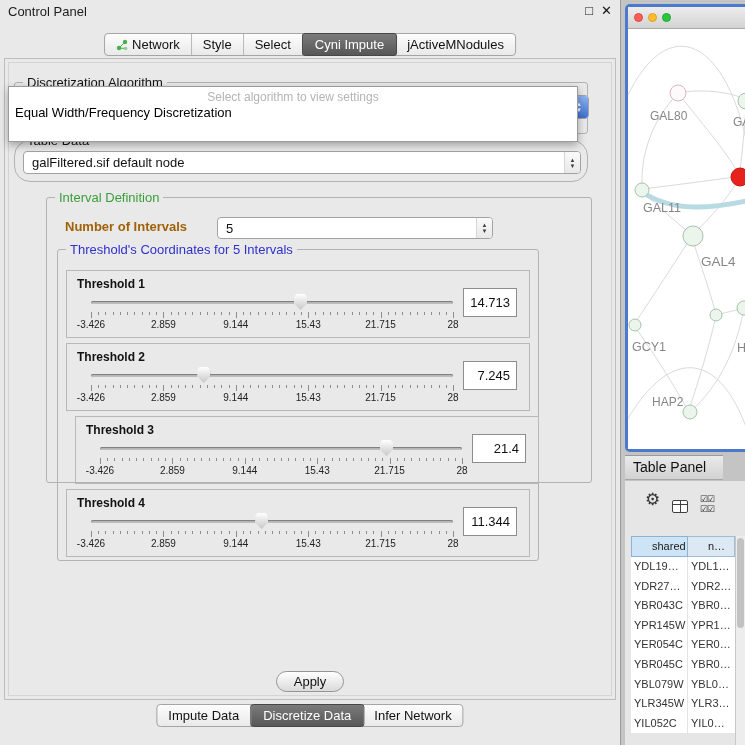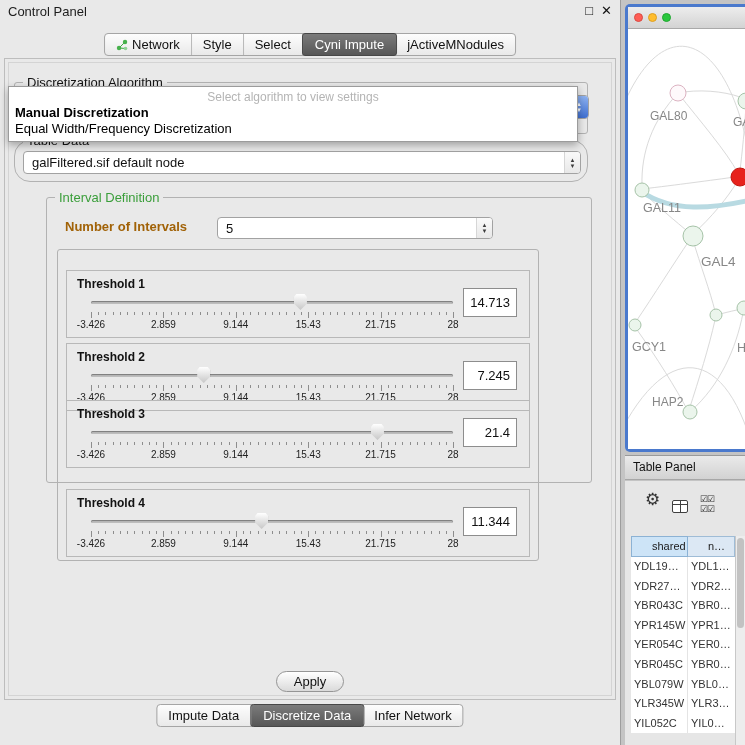--- a/index.html
+++ b/index.html
@@ -65,21 +65,21 @@
   .net-inner { width:117px; height:442px; background:#fff; overflow:hidden; }
   .mac-bar { height:22px; background:linear-gradient(#ededed,#d3d3d3); border-bottom:1px solid #a9a9a9; display:flex; align-items:center; gap:5px; padding-left:6px; }
   .light { width:9px; height:9px; border-radius:50%; }
   .light.red    { background:#ff5d55; border:1px solid #d94a42; }
   .light.yellow { background:#ffbd2e; border:1px solid #dd9f23; }
   .light.green  { background:#2ac73e; border:1px solid #1fa62f; }
   svg.netcanvas { display:block; background:#fff; }
   .nlabel { fill:#878787; }
 
   
-  .tp-header { position:absolute; left:625px; top:455px; width:120px; height:25px; background:linear-gradient(#eaeaea,#d2d2d2); border-top:1px solid #9a9a9a; border-bottom:1px solid #a7a7a7; font-size:12px; color:#111; line-height:23px; padding-left:8px; }
+  .tp-header { position:absolute; left:625px; top:455px; width:98px; height:25px; background:linear-gradient(#eaeaea,#d2d2d2); border-top:1px solid #9a9a9a; border-bottom:1px solid #a7a7a7; font-size:14px; color:#111; line-height:23px; padding-left:8px; }
   .tp-body { position:absolute; left:625px; top:481px; width:120px; height:264px; background:#e6e6e6; }
   .gear { position:absolute; left:20px; top:8px; font-size:17px; color:#333; }
   .colicon { position:absolute; left:47px; top:19px; width:16px; height:13px; border:1px solid #3f3f3f; border-radius:2px; background:#fff; }
   .colicon:before { content:""; position:absolute; left:50%; top:0; bottom:0; width:1px; background:#3f3f3f; }
   .colicon:after { content:""; position:absolute; left:0; right:0; top:3px; height:1px; background:#3f3f3f; }
   .checks { position:absolute; left:75px; top:13px; width:26px; font-size:9px; line-height:10px; color:#333; letter-spacing:-1px; }
   .tp-table { position:absolute; left:6px; top:55px; width:104px; }
   .tp-hrow { display:flex; height:21px; }
   .tp-hcell { font-size:11px; color:#1a1a1a; line-height:19px; padding-left:20px; overflow:hidden; white-space:nowrap; }
   .tp-hcell.c1 { width:57px; background:#cde4f7; border:1px solid #8cb2d4; }
@@ -136,21 +136,20 @@
         <div class="val"></div>
         <div class="step">
           <span>▲</span>
           <span>▼</span>
         </div>
       </div>
     </div>
 
     <div class="popup">
       <div class="ph">Select algorithm to view settings</div>
-      <div class="opt1">Manual Discretization</div>
       <div class="opt2">Equal Width/Frequency Discretization</div>
     </div>
 
     <div class="group" style="left:14px; top:140px; width:574px; height:42px;border-radius:16px;">
       <div class="gtitle">Table Data</div>
       <div class="combo" style="left:8px; top:10px; width:558px; height:23px;">
         <div class="val">galFiltered.sif default node</div>
         <div class="step">
           <span>▲</span>
           <span>▼</span>
@@ -164,20 +163,21 @@
       <div style="position:absolute; left:18px; top:21px; font-size:13px; font-weight:bold; color:#a16207;">Number of Intervals</div>
       <div class="combo" style="left:170px; top:19px; width:276px; height:22px;">
         <div class="val">5</div>
         <div class="step">
           <span>▲</span>
           <span>▼</span>
         </div>
       </div>
 
       <div class="group" style="left:10px; top:51px; width:482px; height:312px;">
+        <div class="gtitle blue">Threshold's Coordinates for 5 Intervals</div>
 
         <div class="tpanel" style="top:20px;">
           <div class="tlabel">Threshold 1</div>
           <div class="trackwrap">
             <div class="track"></div>
             <div class="thumb" style="left: 57.7197%;"></div>
           </div>
           <div class="ticks">
               <div class="tick" style="left: 0%; height: 6px;"></div>
               <div class="tick" style="left: 2%; height: 3px;"></div>
@@ -305,21 +305,21 @@
               <span style="left: 0%;">-3.426</span>
               <span style="left: 20%;">2.859</span>
               <span style="left: 40%;">9.144</span>
               <span style="left: 60%;">15.43</span>
               <span style="left: 80%;">21.715</span>
               <span style="left: 100%;">28</span>
             </div>
           <div class="vbox">7.245</div>
         </div>
 
-        <div class="tpanel" style="top:150px;">
+        <div class="tpanel" style="top:166px;margin-left:9px;">
           <div class="tlabel">Threshold 3</div>
           <div class="trackwrap">
             <div class="track"></div>
             <div class="thumb" style="left: 78.9983%;"></div>
           </div>
           <div class="ticks">
               <div class="tick" style="left: 0%; height: 6px;"></div>
               <div class="tick" style="left: 2%; height: 3px;"></div>
               <div class="tick" style="left: 4%; height: 3px;"></div>
               <div class="tick" style="left: 6%; height: 3px;"></div>

